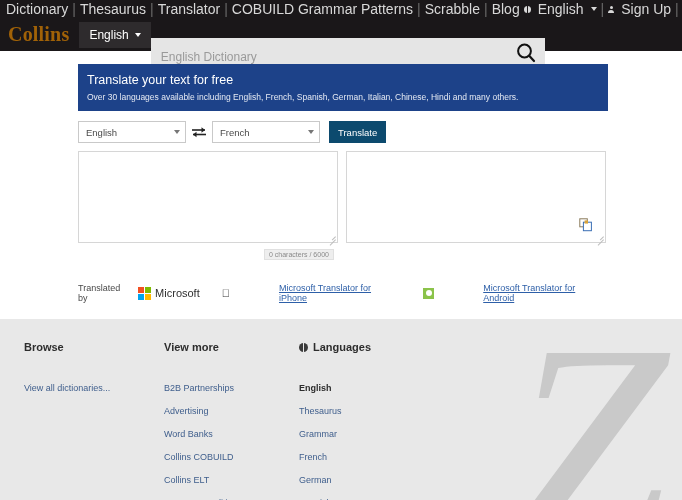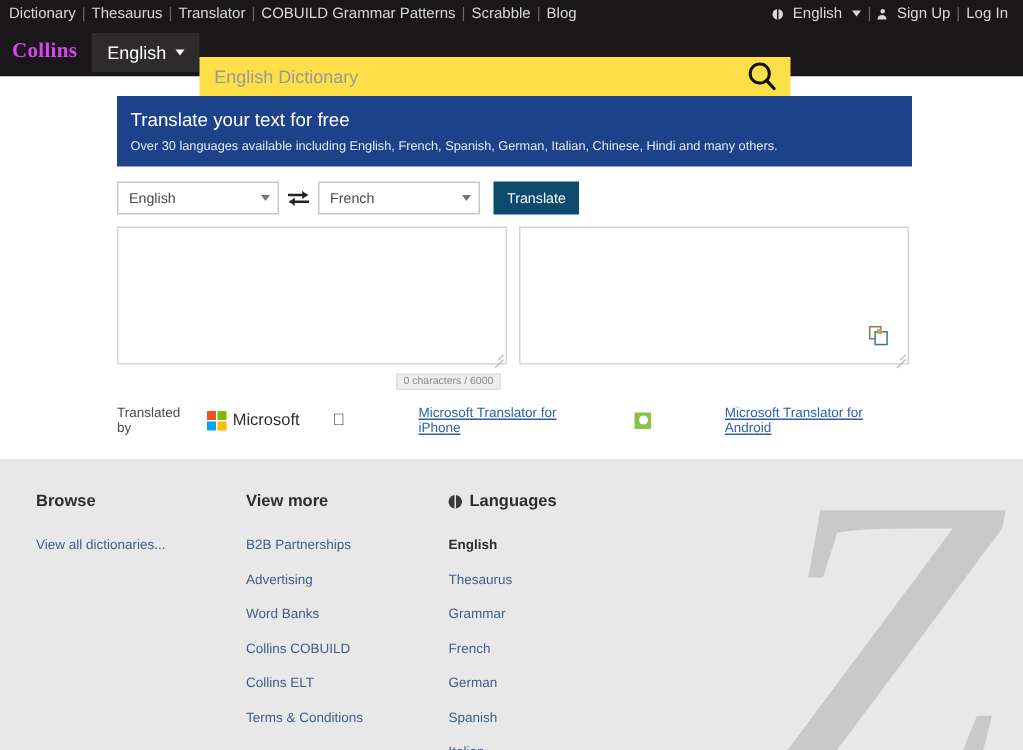--- a/index.html
+++ b/index.html
@@ -11,21 +11,21 @@
   }
 
   
   .topbar {
     background: #1a1719;
     height: 18px;
     display: flex;
     align-items: center;
     justify-content: space-between;
     padding: 0 6px 0 2px;
-    font-size: 10px;
+    font-size: 14px;
     color: #cfcfcf;
   }
   .topbar-left, .topbar-right { display: flex; align-items: center; }
   .topbar a {
     color: #d8d8d8; text-decoration: none; padding: 0 4px; white-space: nowrap;
   }
   .topbar .sep { color: #6a6a6a; }
   .globe-mini { display:inline-block; width:7px; height:7px; border-radius:50%;
     background:#d8d8d8; margin-right:3px; position:relative; }
   .globe-mini::after{content:"";position:absolute;left:3px;top:0;width:1px;height:7px;background:#1a1719;}
@@ -37,45 +37,45 @@
 
   
   .header {
     background: #1a1719;
     height: 33px;
     display: flex;
     align-items: center;
     padding-left: 8px;
   }
   .logo {
-    color: #d946ef;
+    color: #a16207;
     font-family: "Liberation Serif", serif;
-    font-size: 14px;
+    font-size: 20px;
     font-weight: bold;
     letter-spacing: 0.2px;
     margin-right: 10px;
   }
   .lang-picker {
     background: #2e2b2d;
     color: #ffffff;
     font-size: 12px;
     height: 26px;
     display: flex;
     align-items: center;
     padding: 0 10px;
     cursor: pointer;
     white-space: nowrap;
   }
   .lang-picker .caret-down { border-top-color:#ffffff; margin-left:6px; }
   .search-wrap {
-    background: #fde047;
+    background: #e5e5e5;
     height: 26px;
     width: 394px;
     display: flex;
-    align-items: center;
+    align-items: flex-end;
     padding: 0 6px 0 10px;
     margin-top: 32px;
   }
   .search-input {
     border: 0; outline: 0; flex: 1;
     font-family: "Liberation Sans", sans-serif;
     font-size: 12px;
     color: #6f6f6f;
     background: transparent;
   }
@@ -151,21 +151,21 @@
     background: #eeeeee;
     border: 1px solid #e0e0e0;
     color: #8a8a8a;
     font-size: 7px;
     padding: 1px 4px;
   }
 
   .attrib {
     display: flex;
     align-items: center;
-    margin-top: 9px;
+    margin-top: 22px;
     font-size: 9px;
     color: #4a4a4a;
   }
   .attrib .lbl { margin-right: 6px; }
   .ms-logo { display:inline-grid; grid-template-columns:6px 6px; grid-template-rows:6px 6px; gap:1px; margin-right:4px;}
   .ms-logo i { display:block; }
   .ms-logo i:nth-child(1){background:#f25022;}
   .ms-logo i:nth-child(2){background:#7fba00;}
   .ms-logo i:nth-child(3){background:#00a4ef;}
   .ms-logo i:nth-child(4){background:#ffb900;}
@@ -197,21 +197,21 @@
     font-size: 290px;
     line-height: 1;
     color: #c9c9c9;
     user-select: none;
     z-index: 0;
   }
   .fcols { position: relative; z-index: 1; display:flex; padding: 22px 0 0 24px; }
   .fcol { width: 140px; }
   .fcol.wide { width: 135px; }
   .fcol h3 {
-    font-size: 11px; color:#2d2d2d; font-weight:bold; margin-bottom: 13px;
+    font-size: 11px; color:#2d2d2d; font-weight:bold; margin-bottom: 24px;
     display:flex; align-items:center;
   }
   .globe-ico {
     width: 9px; height: 9px; border-radius:50%; background:#3a3a3a;
     margin-right:5px; position:relative; flex:0 0 auto;
   }
   .globe-ico::after{content:"";position:absolute;left:4px;top:0;width:1px;height:9px;background:#e8e8e8;}
   .fcol ul { list-style:none; }
   .fcol li { margin-bottom: 5px; }
   .fcol a { font-size: 9px; color:#3f5e8c; text-decoration:none; }

